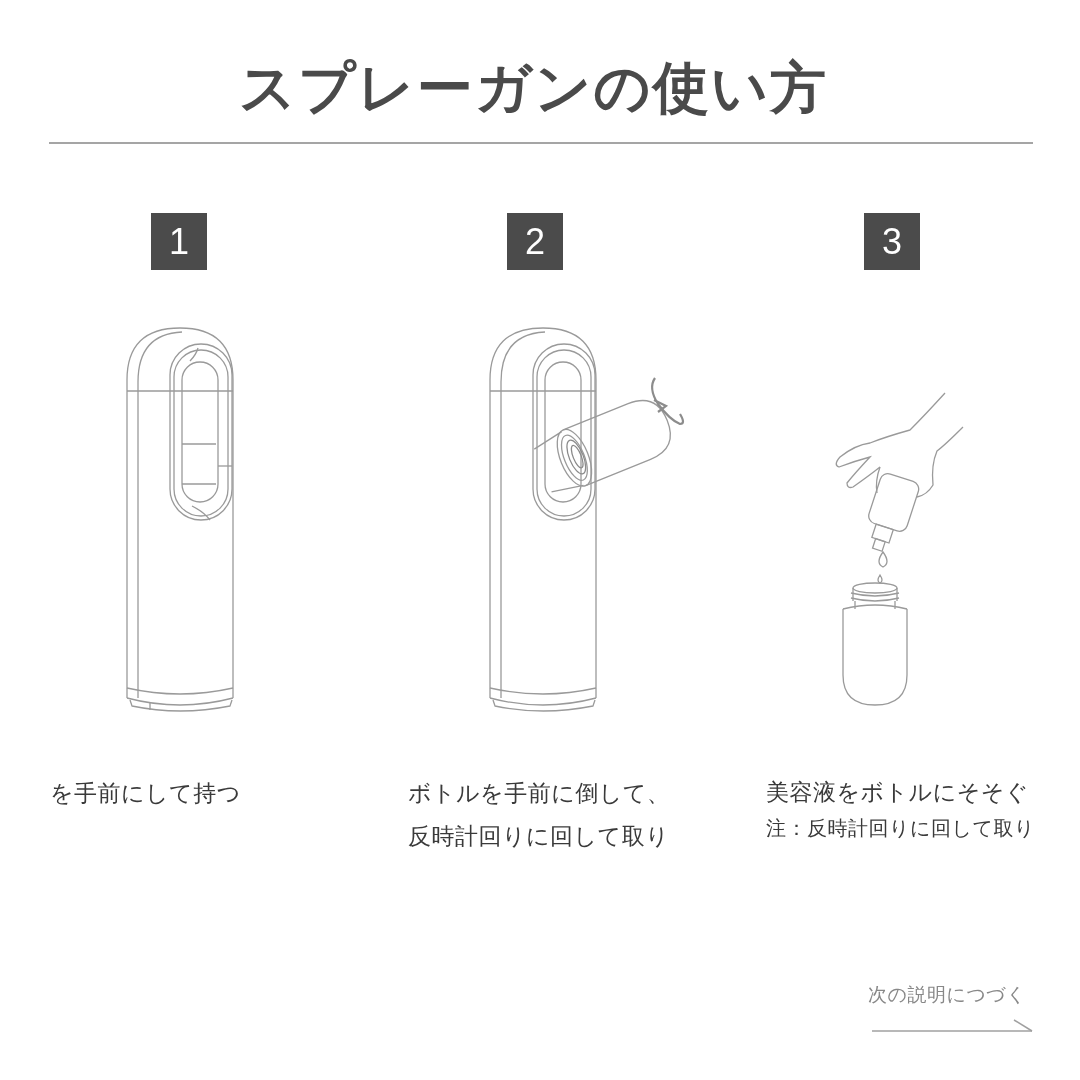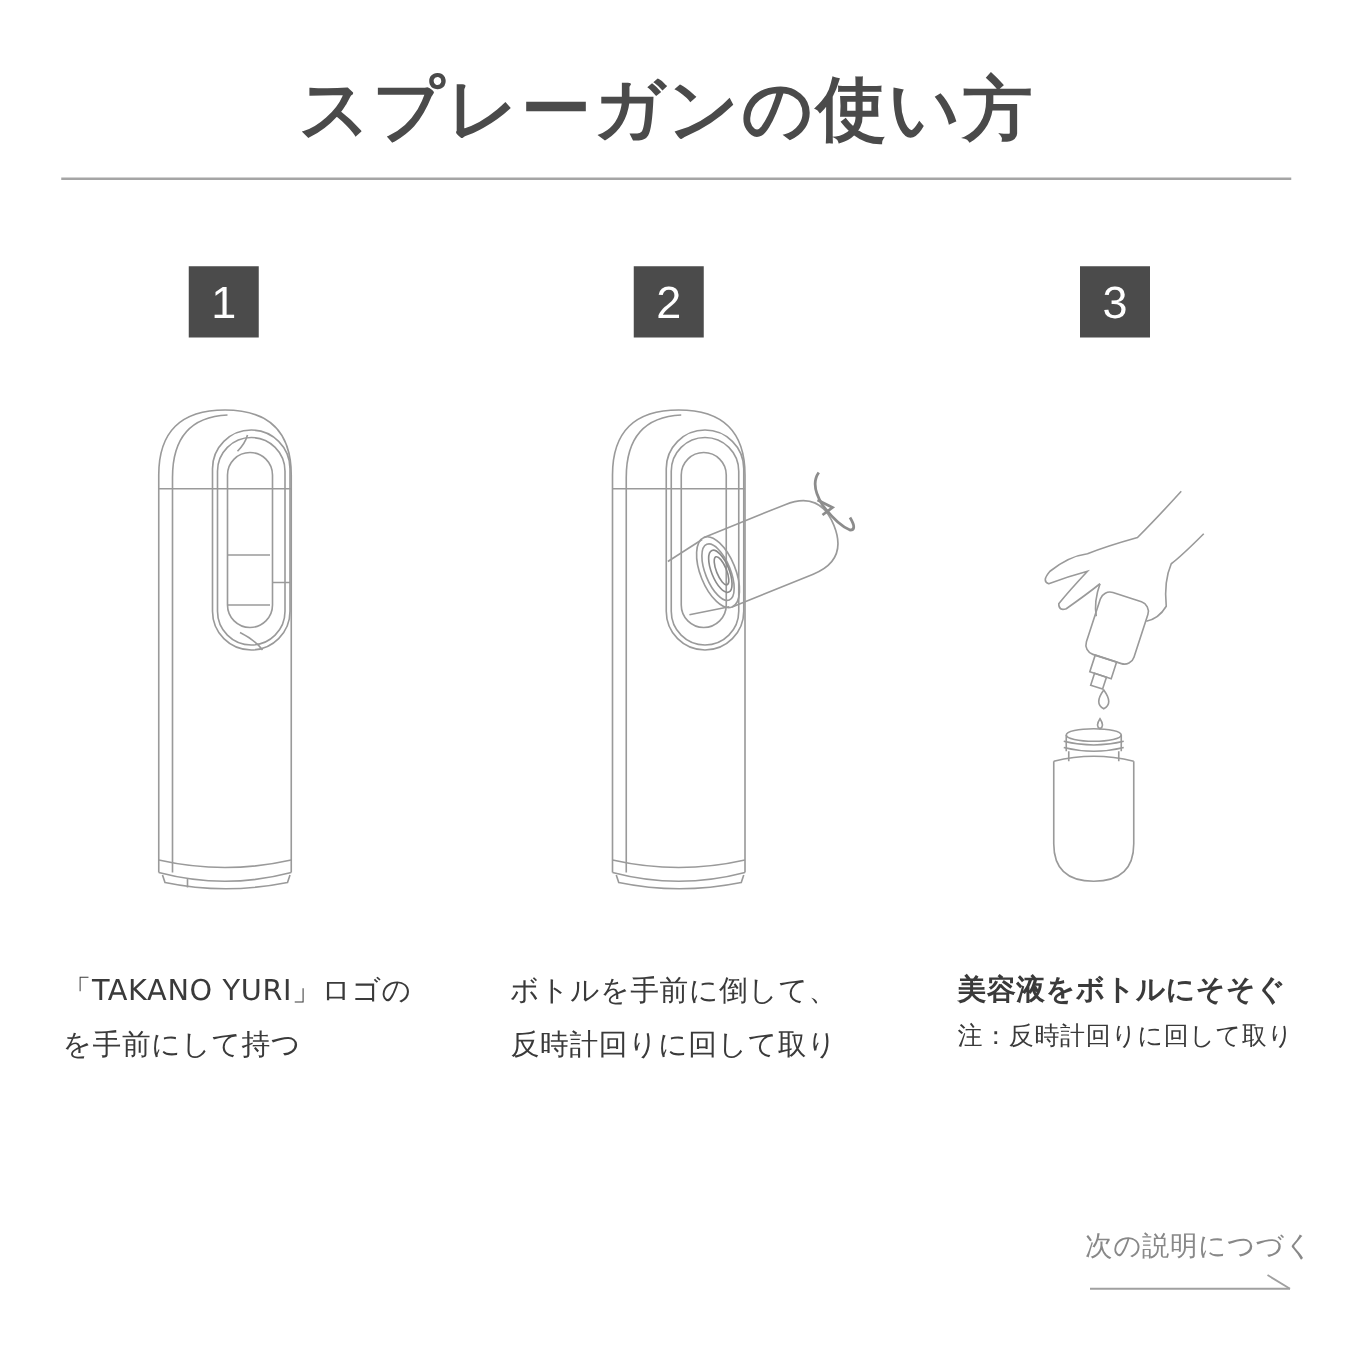--- a/index.html
+++ b/index.html
@@ -7,23 +7,23 @@
          font-family:"DejaVu Sans", "Liberation Sans", sans-serif; color:#3f3f3f; }
   .title { position:absolute; left:0; top:52px; width:1067px; text-align:center;
            font-size:56px; font-weight:bold; letter-spacing:2px; color:#4a4a4a; line-height:72px; }
   .divider { position:absolute; left:49px; top:142px; width:984px; height:2px; background:#a5a5a5; }
   .badge { position:absolute; top:213px; width:56px; height:57px; background:#4b4b4b; color:#ffffff;
            font-size:36px; text-align:center; line-height:57px; font-family:"Liberation Sans", sans-serif; }
   .illus { position:absolute; }
   .illus svg { display:block; }
   .step-text { position:absolute; top:772px; font-size:23px; line-height:43px; color:#3a3a3a; letter-spacing:0.5px; }
   .step-text .line { display:block; white-space:nowrap; }
-  .step3 .main { font-size:23px; line-height:40px;font-weight:bold; }
+  .step3 .main { font-size:23px; line-height:40px; }
   .step3 .note { font-size:20px; line-height:33px; }
-  .next { position:absolute; left:868px; top:982px; font-size:22px; color:#888888; white-space:nowrap; letter-spacing:0.5px; }
+  .next { position:absolute; left:868px; top:982px; font-size:19px; color:#888888; white-space:nowrap; letter-spacing:0.5px; }
   .next-arrow { position:absolute; left:872px; top:1018px; }
 </style>
 </head>
 <body>
 
 <div class="title">スプレーガンの使い方</div>
 <div class="divider"></div>
 
 <div class="badge" style="left:151px;">1</div>
 <div class="badge" style="left:507px;">2</div>
@@ -103,25 +103,24 @@
     <path d="M28 203 L28 216 M72 203 L72 216"></path>
     <path d="M26 208 Q50 214 74 208"></path>
     <path d="M26 213 Q50 219 74 213"></path>
     <path d="M30 216 L30 224 M70 216 L70 224"></path>
     <path d="M18 224 Q50 216 82 224"></path>
     <path d="M18 224 L18 290 Q18 320 50 320 Q82 320 82 290 L82 224"></path>
   </svg>
 </div>
 
 <div class="step-text" style="left:50px;">
-  <span class="line">「TAKANO YURI」ロゴの</span>
   <span class="line">を手前にして持つ</span>
 </div>
 
-<div class="step-text" style="left:408px;text-align:center;">
+<div class="step-text" style="left:408px;">
   <span class="line">ボトルを手前に倒して、</span>
   <span class="line">反時計回りに回して取り</span>
 </div>
 
 <div class="step-text step3" style="left:766px;">
   <span class="line main">美容液をボトルにそそぐ</span>
   <span class="line note">注：反時計回りに回して取り</span>
 </div>
 
 <div class="next">次の説明につづく</div>

